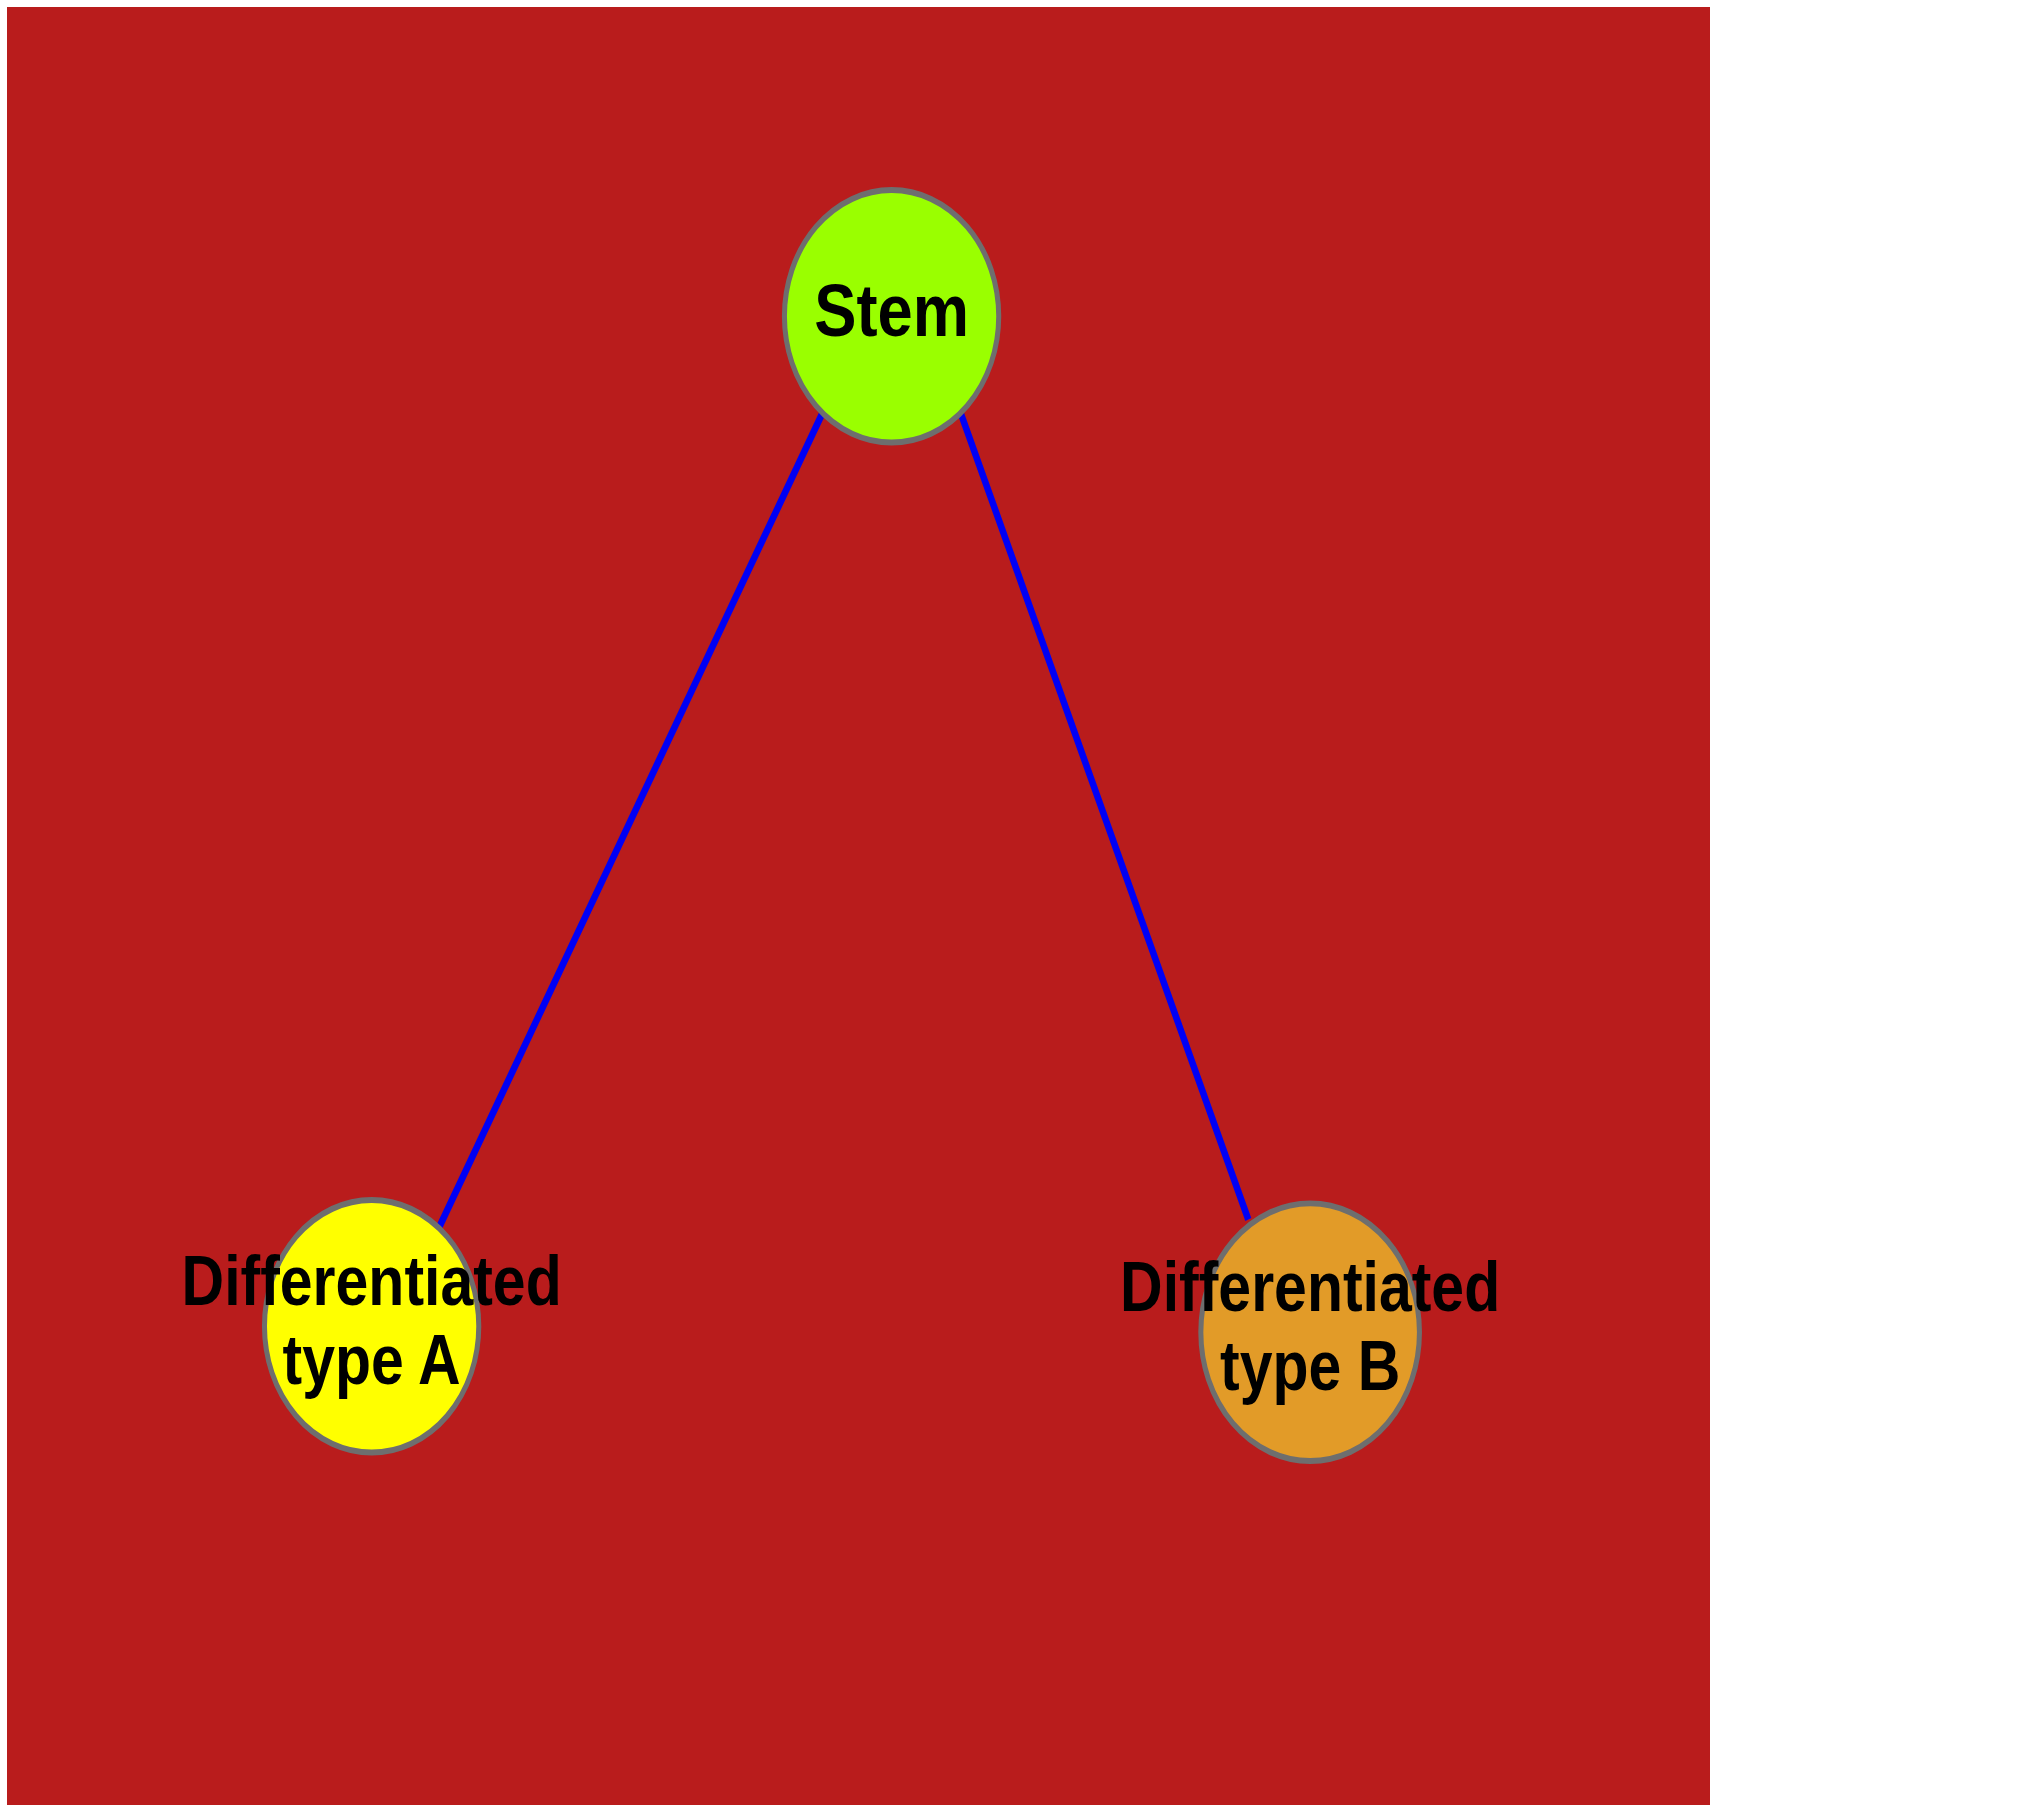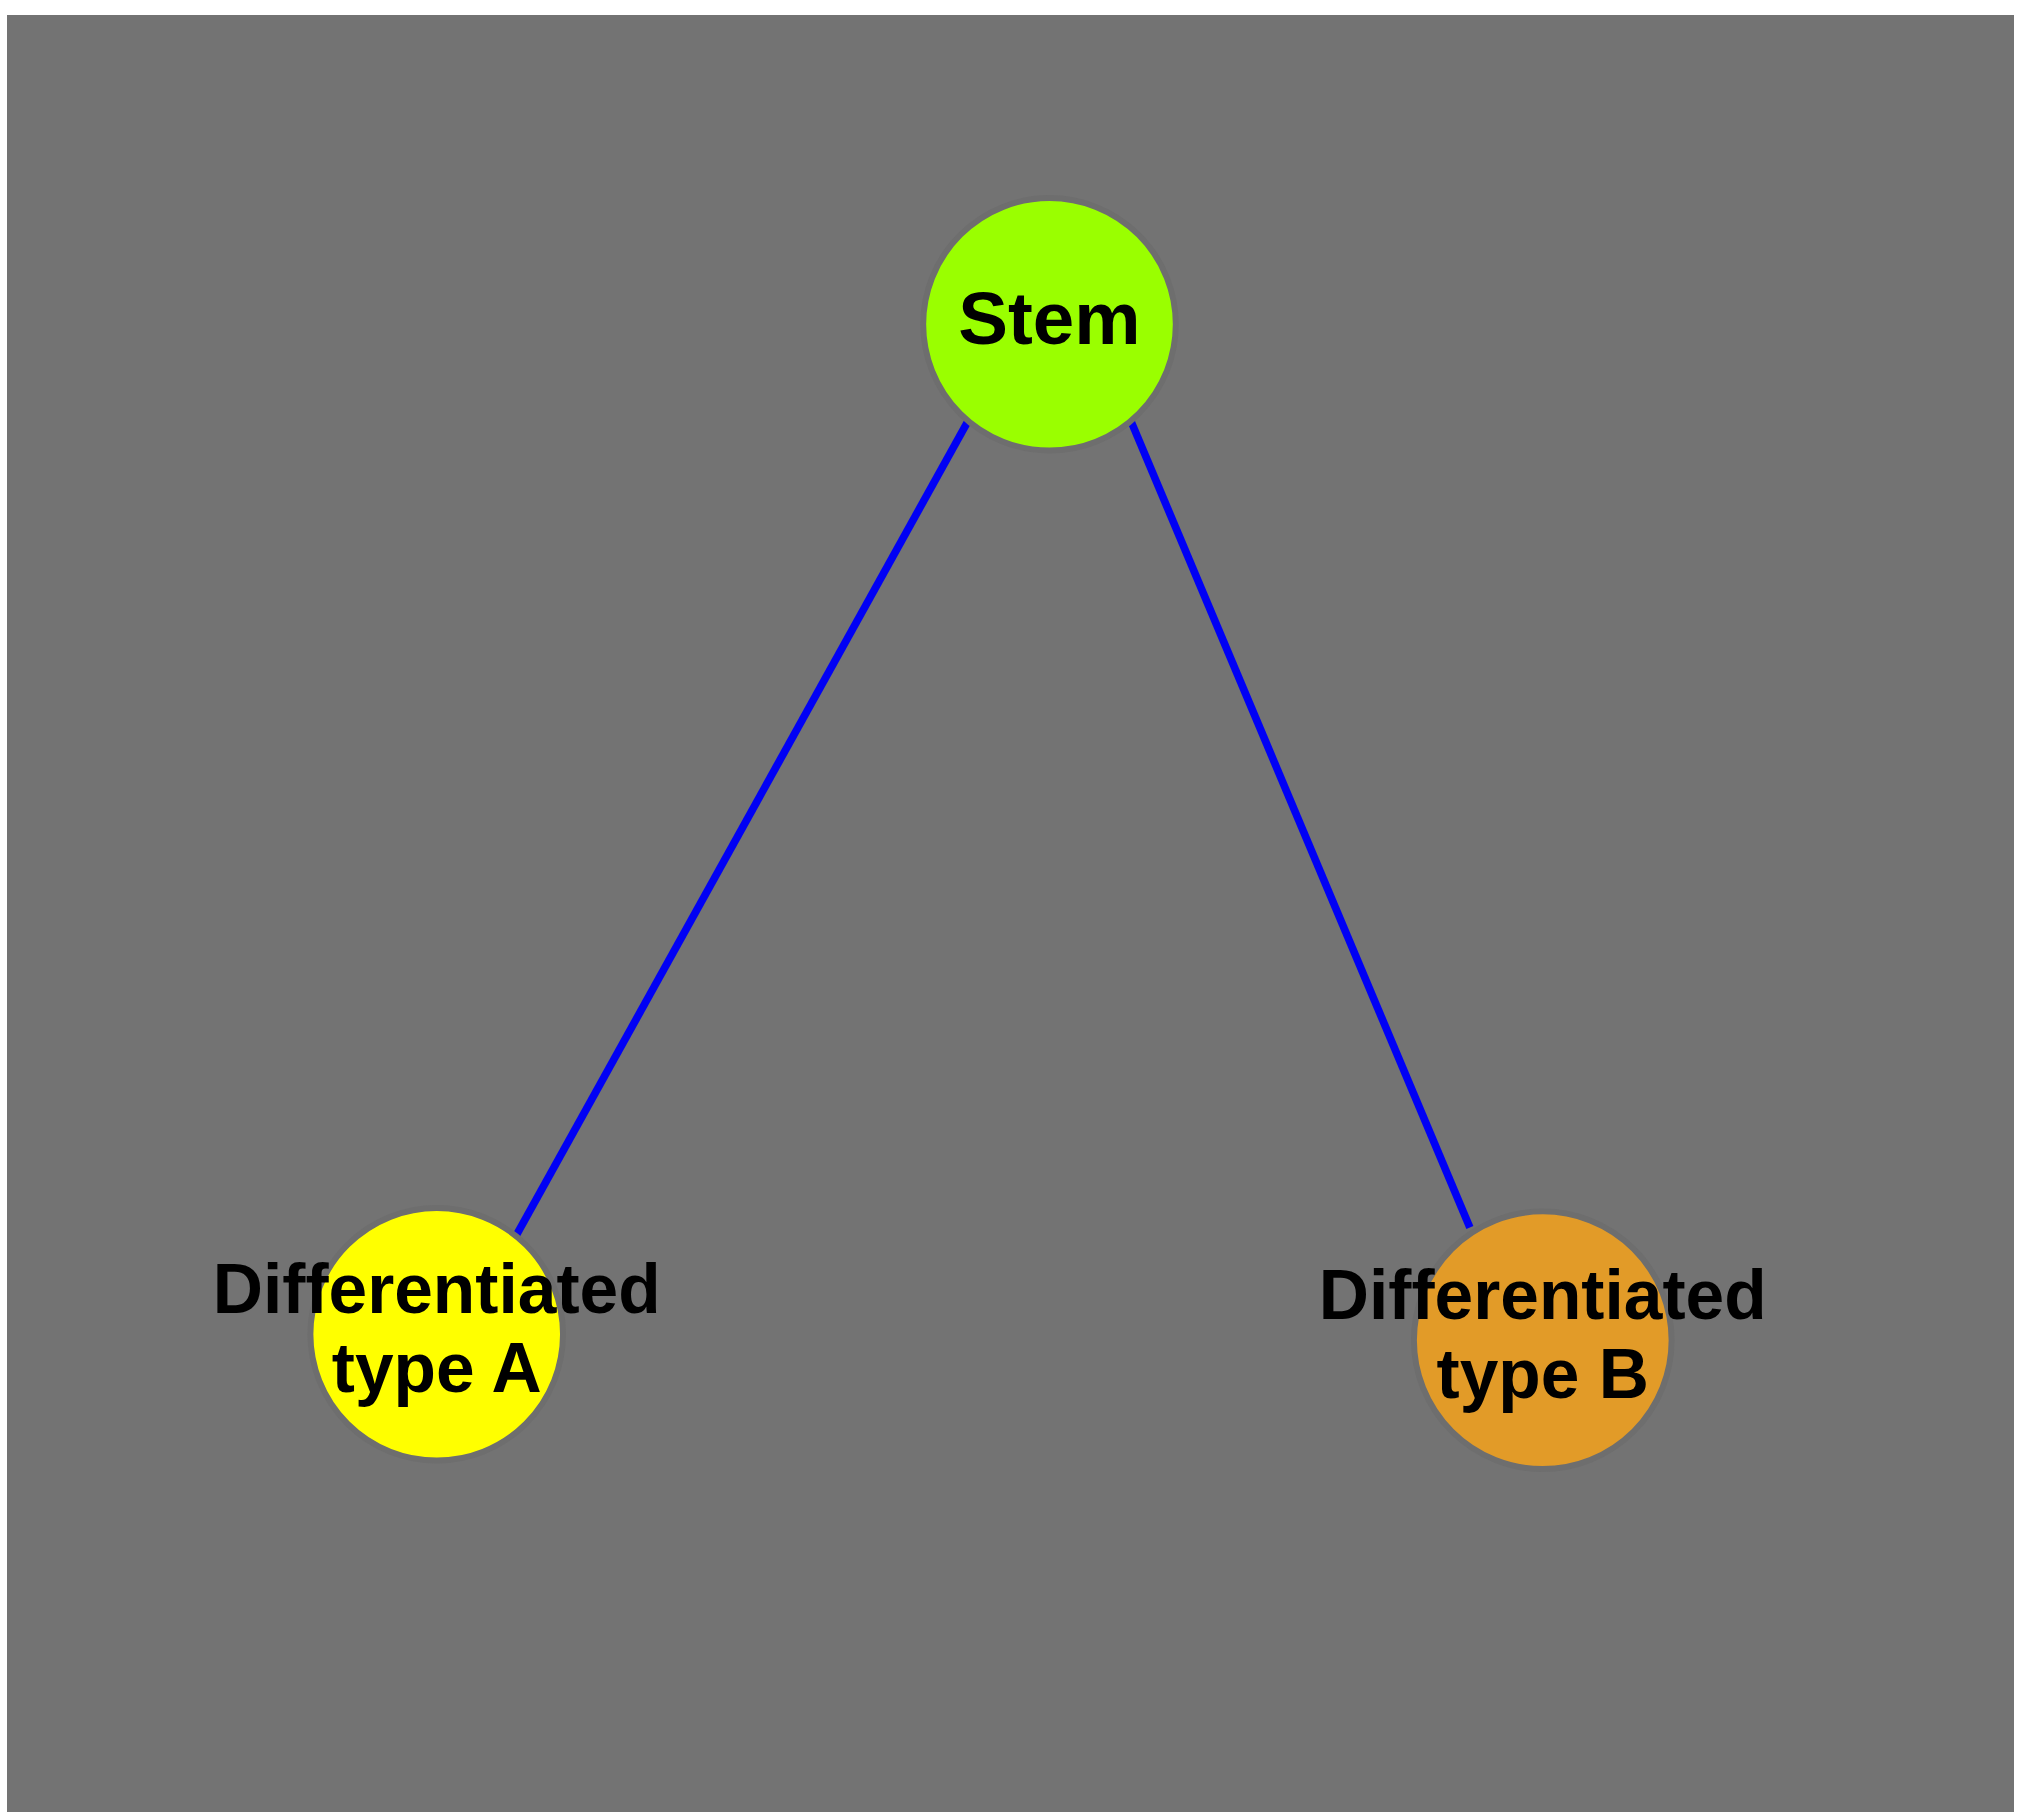--- a/index.html
+++ b/index.html
@@ -12,25 +12,24 @@
     width: 2021px;
     height: 1812px;
     background: #ffffff;
     overflow: hidden;
     font-family: "Liberation Sans", sans-serif;
   }
   #canvas {
     position: absolute;
     left: 6.8px;
     top: 6.8px;
-    width: 2007px;
+    width: 1703px;
     height: 1798px;
-    background: #737373;
+    background: #b91c1c;
     overflow: hidden;
-    margin-top: 8px;
   }
   #graph-svg {
     position: absolute;
     left: 0;
     top: 0;
     width: 100%;
     height: 100%;
     display: block;
   }
   .node-group { }

